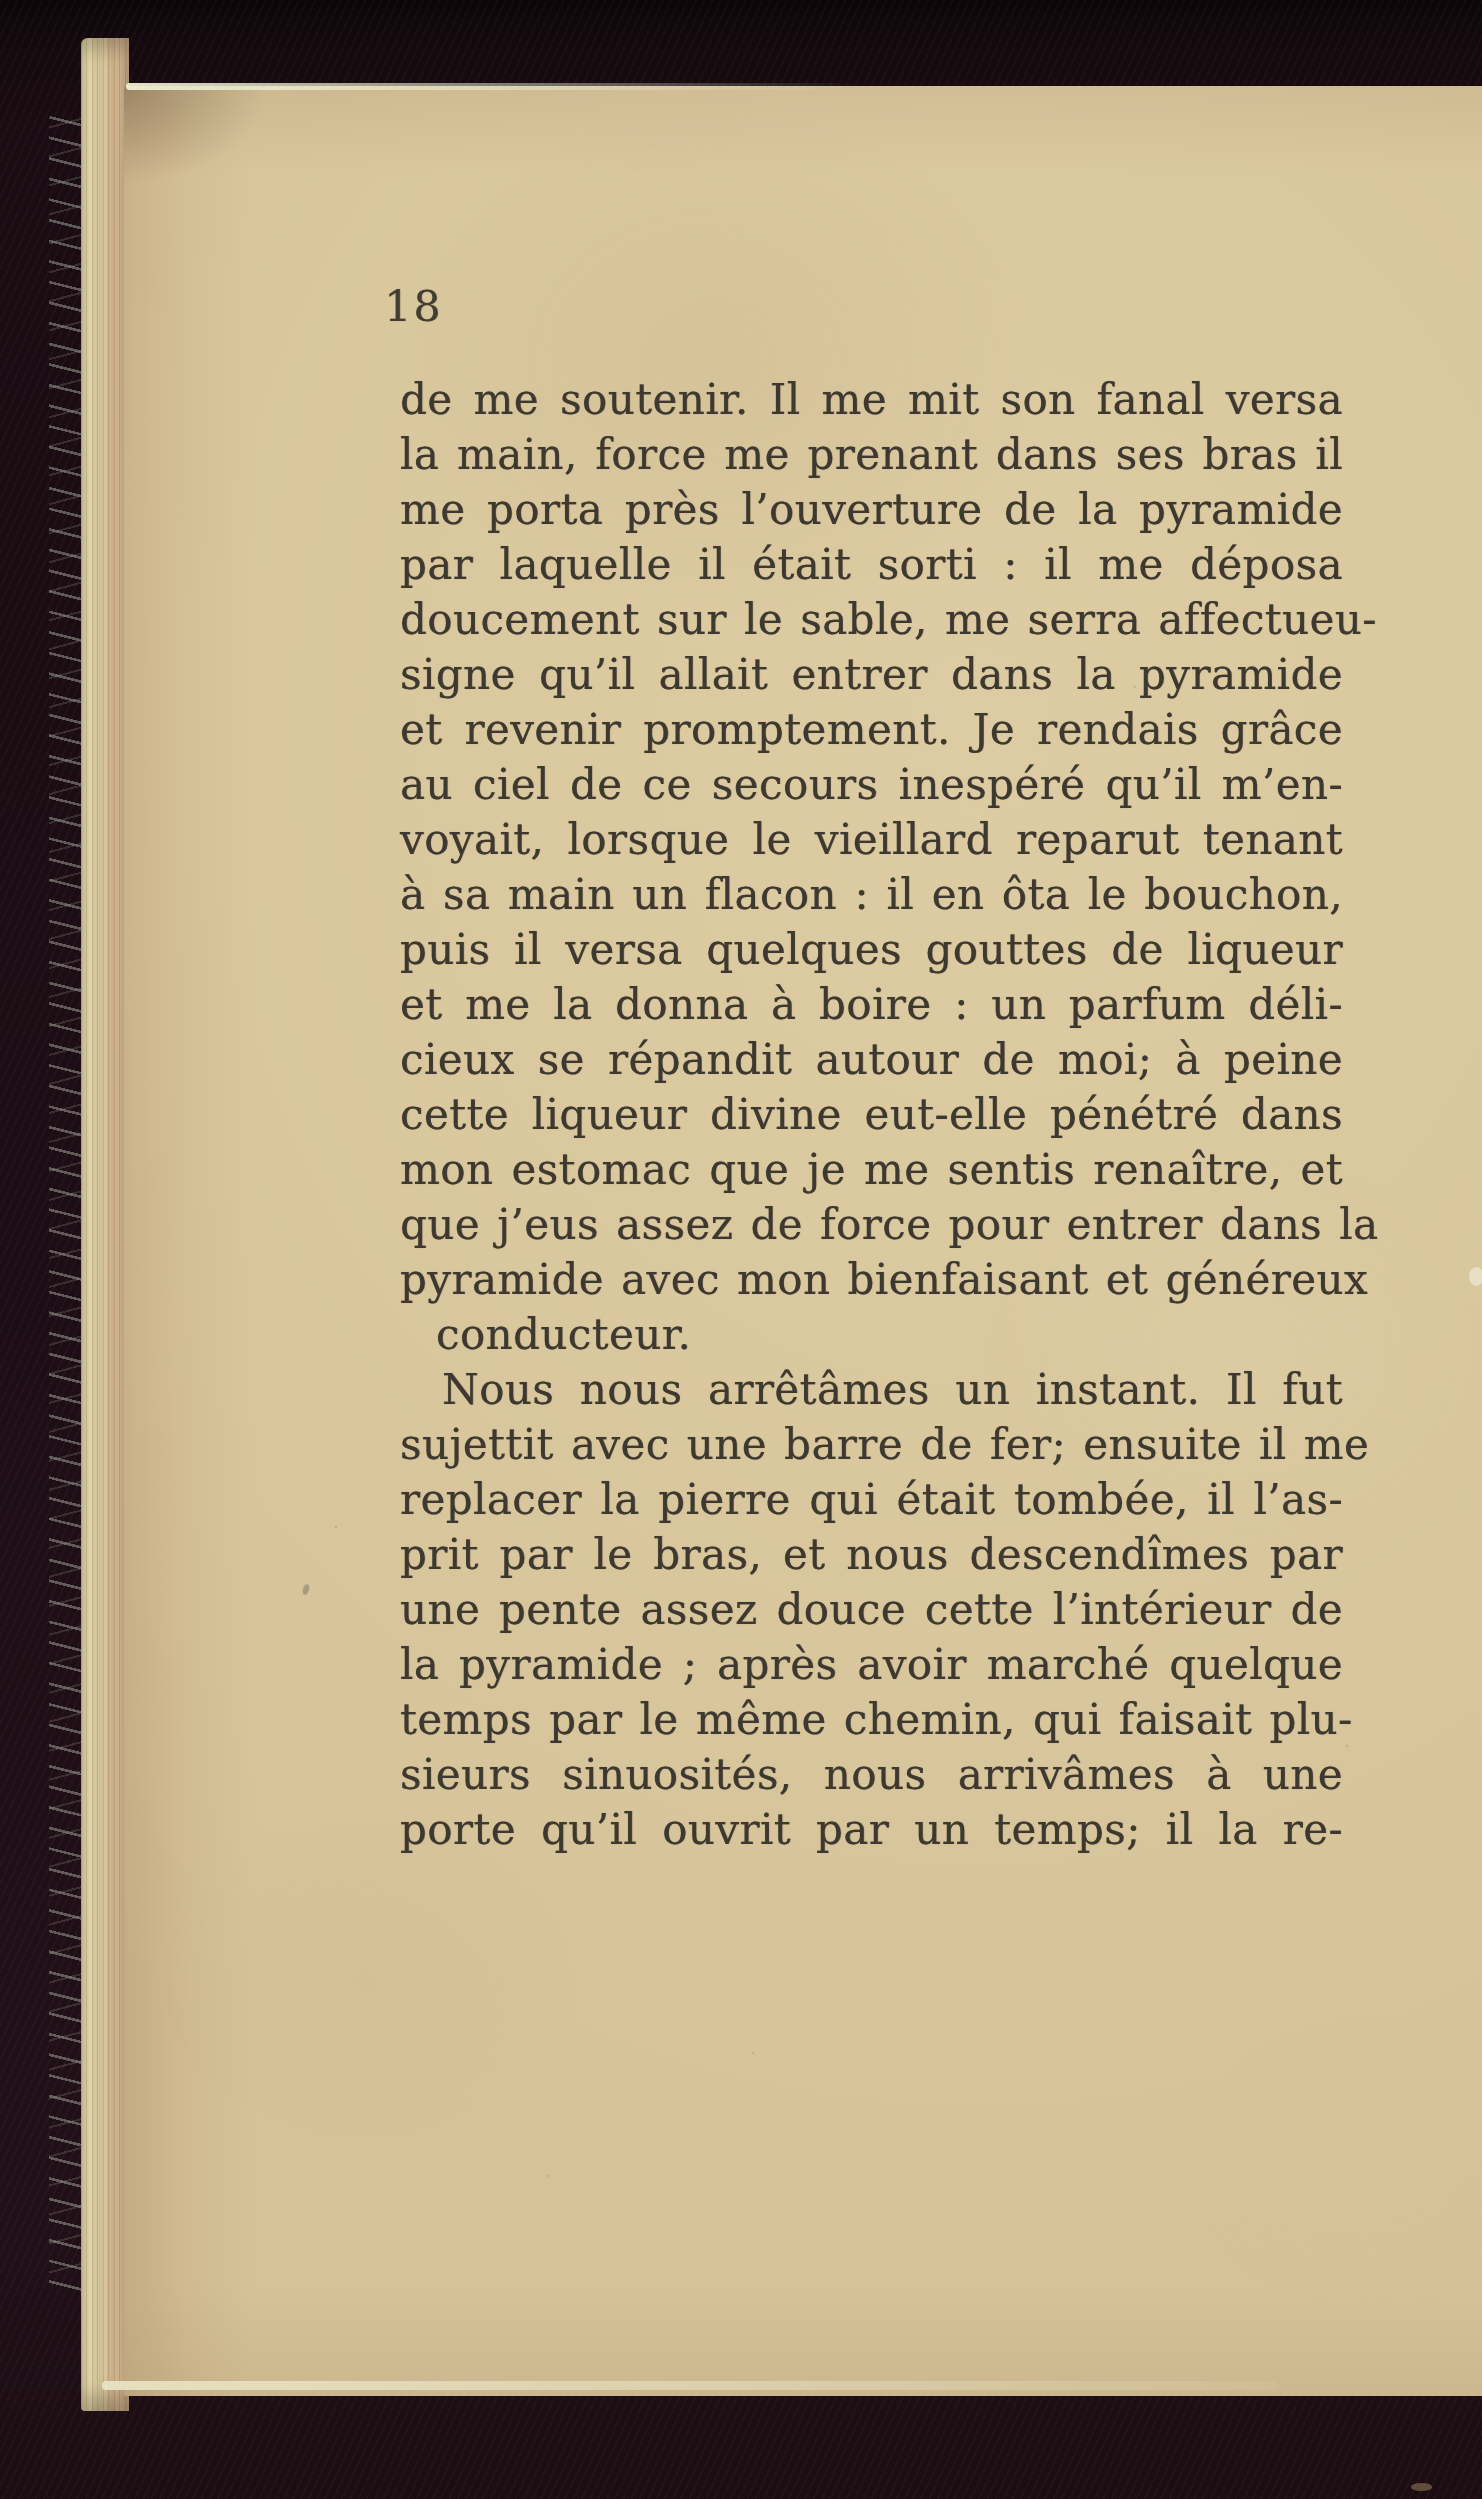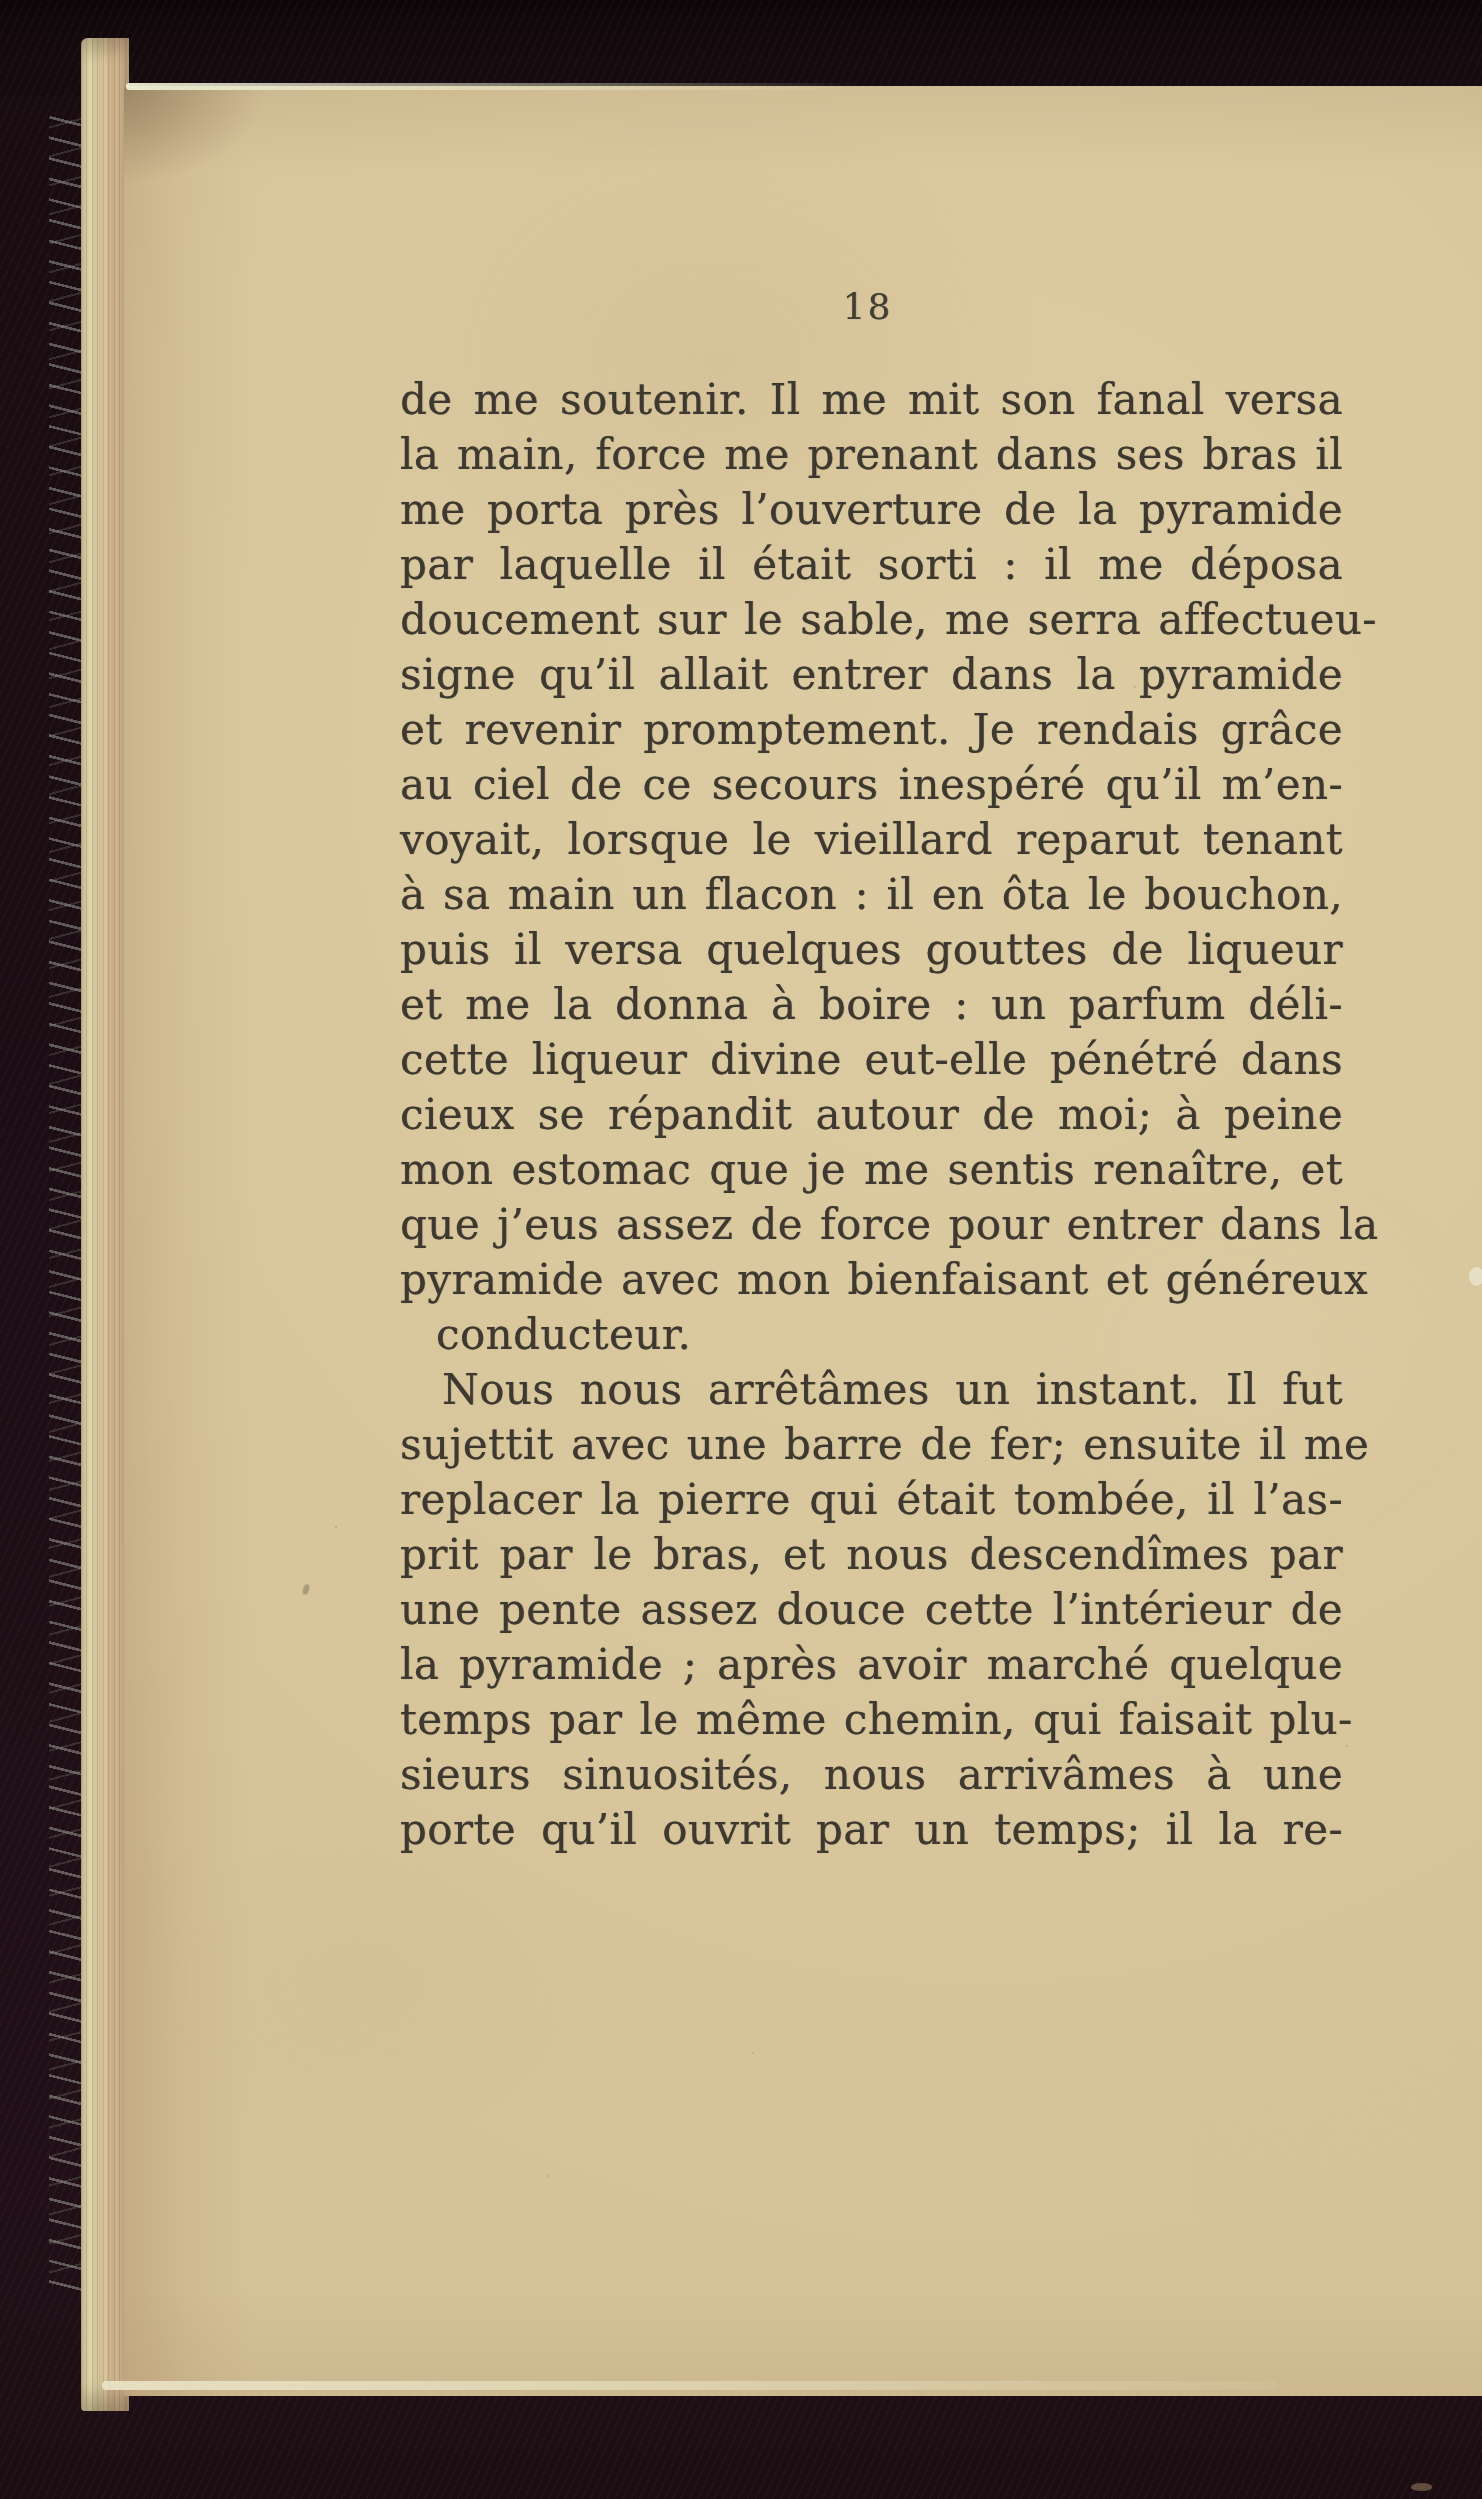--- a/index.html
+++ b/index.html
@@ -109,25 +109,25 @@
     top: 2381px;
     width: 1175px;
     height: 9px;
     background: linear-gradient(to right, rgba(233,228,198,0.92), rgba(233,228,198,0.55) 50%, rgba(233,228,198,0.10));
     filter: blur(0.7px);
     border-radius: 4.1px;
   }
   
   .page-number {
     position: absolute;
-    left: 396px;
+    left: 384px;
     top: 279px;
     width: 943px;
-    text-align: center;
-    font-size: 36px;
+    text-align: left;
+    font-size: 43px;
     line-height: 55px;
     color: #433e34;
     letter-spacing: 2px;
     text-shadow: 0.4px 0.4px 0.7px rgba(58,52,42,0.55);
   }
   
   .text-block {
     position: absolute;
     left: 400px;
     top: 372px;
@@ -217,22 +217,22 @@
       <div class="text-line">me porta près l’ouverture de la pyramide</div>
       <div class="text-line">par laquelle il était sorti : il me déposa</div>
       <div class="text-line">doucement sur le sable, me serra affectueu-</div>
       <div class="text-line">signe qu’il allait entrer dans la pyramide</div>
       <div class="text-line">et revenir promptement. Je rendais grâce</div>
       <div class="text-line">au ciel de ce secours inespéré qu’il m’en-</div>
       <div class="text-line">voyait, lorsque le vieillard reparut tenant</div>
       <div class="text-line">à sa main un flacon : il en ôta le bouchon,</div>
       <div class="text-line">puis il versa quelques gouttes de liqueur</div>
       <div class="text-line">et me la donna à boire : un parfum déli-</div>
+      <div class="text-line">cieux se répandit autour de moi; à peine</div>
       <div class="text-line">cette liqueur divine eut-elle pénétré dans</div>
-      <div class="text-line">cieux se répandit autour de moi; à peine</div>
       <div class="text-line">mon estomac que je me sentis renaître, et</div>
       <div class="text-line">que j’eus assez de force pour entrer dans la</div>
       <div class="text-line">pyramide avec mon bienfaisant et généreux</div>
       <div class="text-line last">conducteur.</div>
       <div class="text-line indent">Nous nous arrêtâmes un instant. Il fut</div>
       <div class="text-line">sujettit avec une barre de fer; ensuite il me</div>
       <div class="text-line">replacer la pierre qui était tombée, il l’as-</div>
       <div class="text-line">prit par le bras, et nous descendîmes par</div>
       <div class="text-line">une pente assez douce cette l’intérieur de</div>
       <div class="text-line">la pyramide ; après avoir marché quelque</div>

